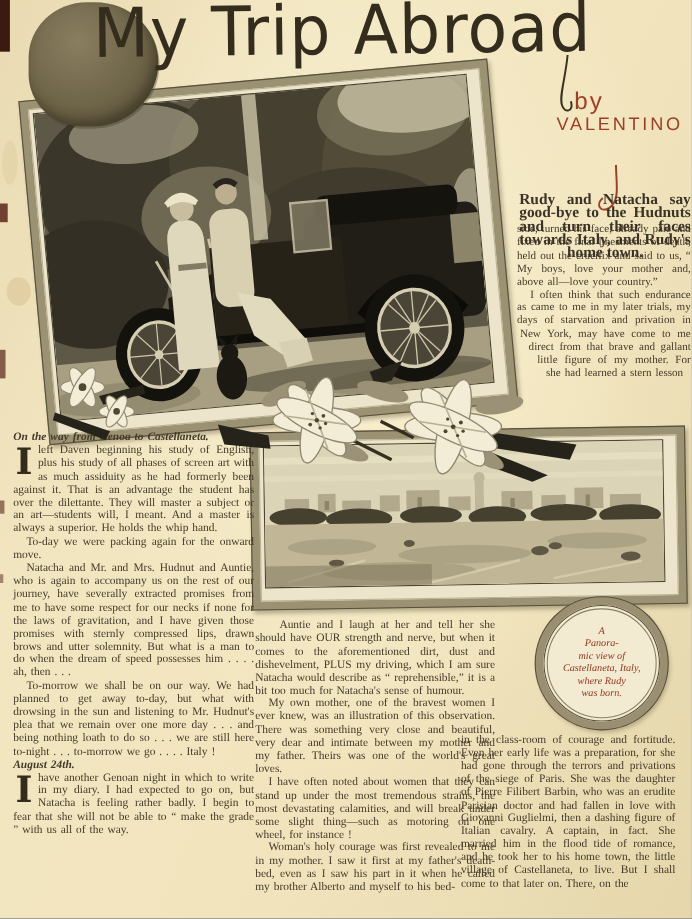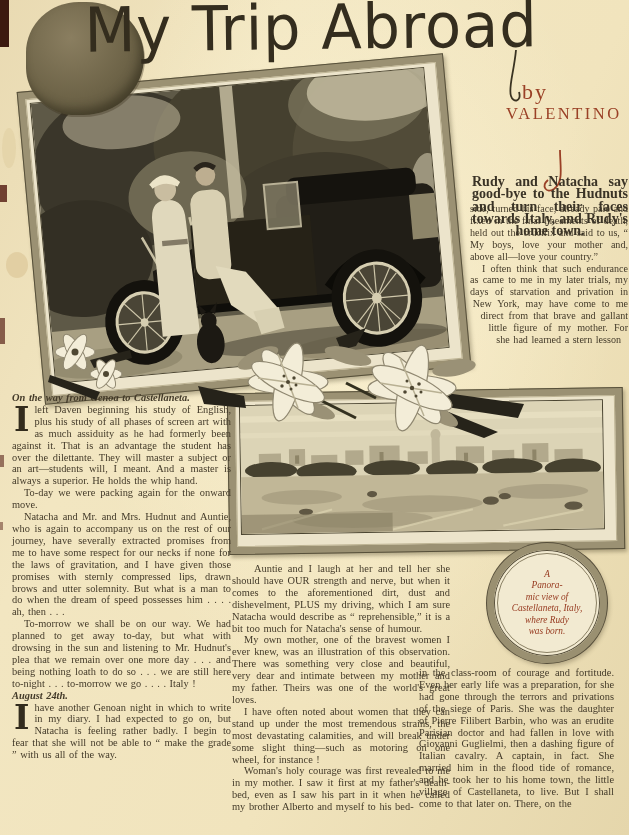--- a/index.html
+++ b/index.html
@@ -19,21 +19,21 @@
   }
   .title-circle {
     position:absolute; left:26px; top:2px; width:118px; height:113px; z-index:5;
     border-radius:48% 52% 55% 45%;
     background:radial-gradient(circle at 38% 32%, #8a7e60 0%, #6e6448 55%, #554d37 100%);
     box-shadow: inset -4px -6px 10px rgba(40,35,20,0.5), 1px 2px 0 rgba(60,50,30,0.35);
   }
   .flourish { position:absolute; z-index:6; }
   .byline {
     position:absolute; left:506px; top:80px; width:122px; z-index:6;
-    font-family:Liberation Serif, serif; color:#9a4026; text-align:left;
+    font-family:Liberation Sans, sans-serif; color:#9a4026; text-align:left;
   }
   .byline .by   { font-size:22px; letter-spacing:2px; margin-left:16px; line-height:24px;}
   .byline .nm   { font-size:16.5px; letter-spacing:2.5px; line-height:19px; }
   .byline-caption {
     position:absolute; left:472px; top:162px; width:156px; z-index:6;
     font-size:14px; line-height:12.3px; font-weight:bold; color:#3a3326;
     text-align:justify; text-align-last:center;
   }
   
   .photo-frame {

